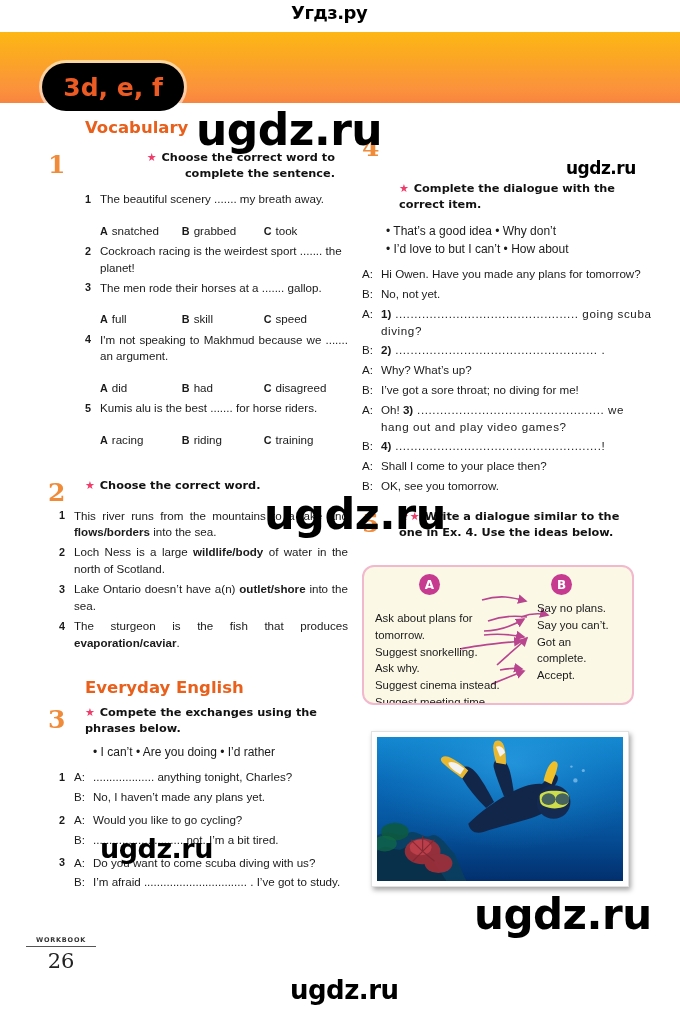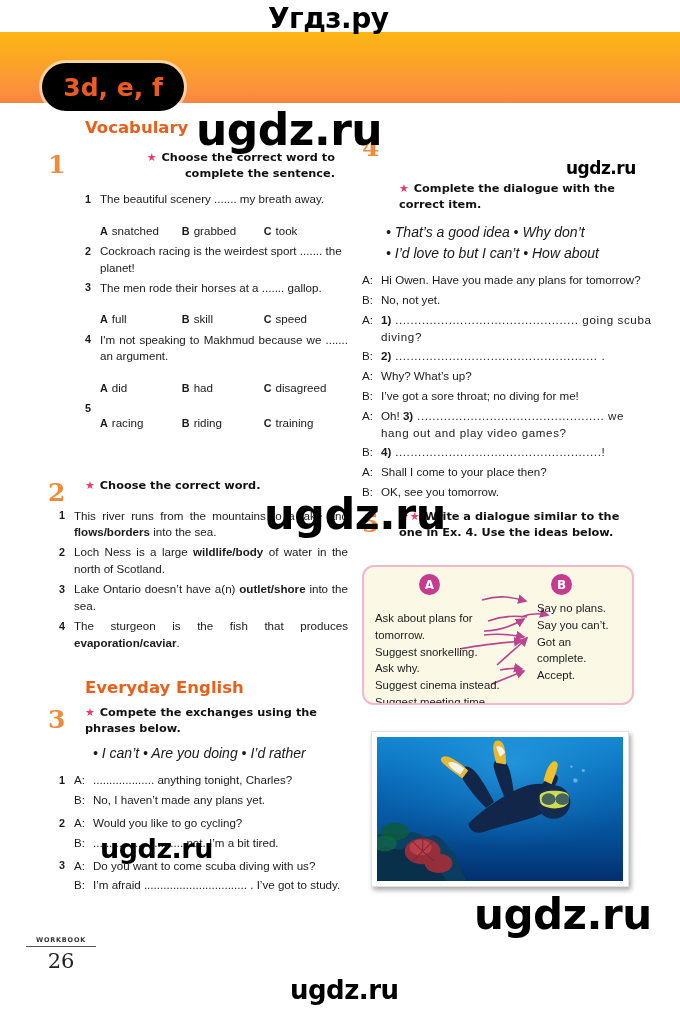--- a/index.html
+++ b/index.html
@@ -19,21 +19,21 @@
   
   .wm {
     position: absolute;
     font-family: "DejaVu Sans", sans-serif;
     font-weight: bold;
     color: #000;
     white-space: nowrap;
     z-index: 40;
     letter-spacing: -0.5px;
   }
-  .wm-top      { left: 268px; top: 2px;   font-size: 28px; text-align: right; }
+  .wm-top      { left: 291px; top: 2px;   font-size: 18px; text-align: right; }
   .wm-big1     { left: 196px; top: 104px; font-size: 44px; }
   .wm-small1   { left: 566px; top: 158px; font-size: 17px; }
   .wm-big2     { left: 264px; top: 489px; font-size: 43px; }
   .wm-mid      { left: 100px; top: 833px; font-size: 27px; }
   .wm-big3     { left: 474px; top: 890px; font-size: 42px; }
   .wm-bottom   { left: 290px; top: 975px; font-size: 26px; }
 
   
   .banner {
     position: absolute;
@@ -115,24 +115,23 @@
   .item-body { flex: 1; }
   .opts {
     display: flex;
     margin-top: 15px;
   }
   .opt { width: 33%; }
   .opt b { font-size: 10.8px; margin-right: 4px; }
   .just { text-align: justify; }
 
   .phrases {
-    font-size: 14px;
+    font-size: 12px;
     line-height: 1.5;
     margin: 7px 0 8px 0;
-    font-style: italic;
   }
 
   
   .dlg { font-size: 11.6px; line-height: 1.45; }
   .dlg-row { display: flex; margin-bottom: 3px; }
   .dlg-sp { width: 19px; flex: 0 0 19px; }
   .dlg-tx { flex: 1; }
   .dots { letter-spacing: 0.6px; }
 
   
@@ -271,20 +270,21 @@
           <div class="opt"><b>A</b><span>did</span></div>
           <div class="opt"><b>B</b><span>had</span></div>
           <div class="opt"><b>C</b><span>disagreed</span></div>
         </div>
       </div>
     </div>
 
     <div class="item">
       <div class="item-n">5</div>
       <div class="item-body">
+        <div>Kumis alu is the best ....... for horse riders.</div>
         <div class="opts">
           <div class="opt"><b>A</b><span>racing</span></div>
           <div class="opt"><b>B</b><span>riding</span></div>
           <div class="opt"><b>C</b><span>training</span></div>
         </div>
       </div>
     </div>
 
   </div>
 </div>

